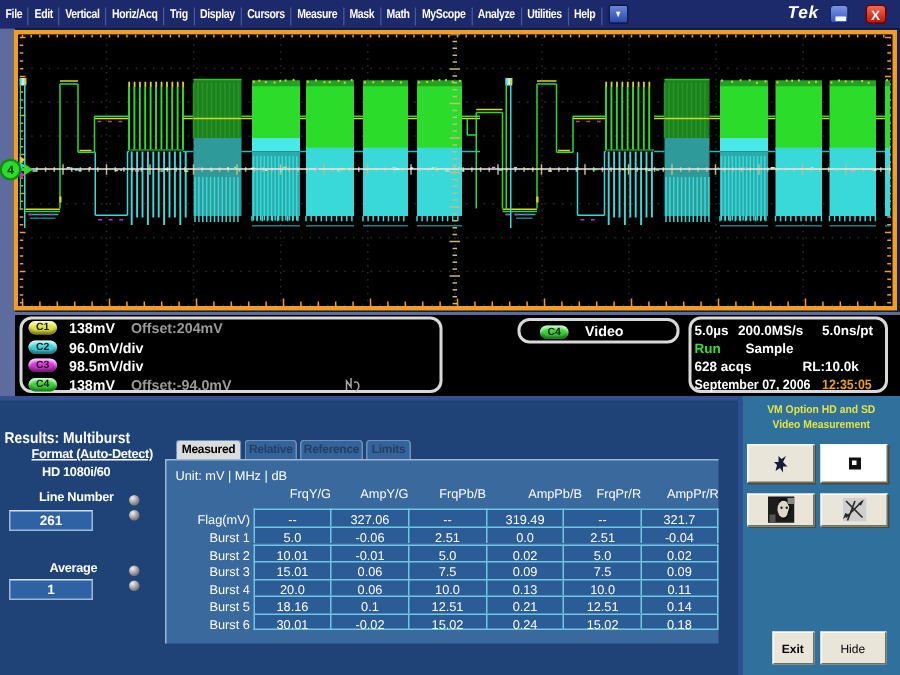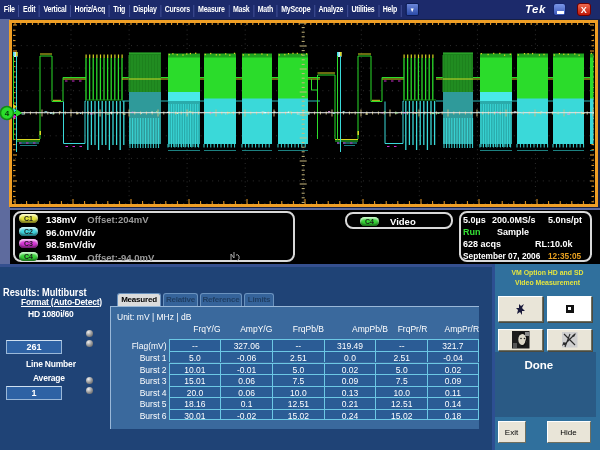--- a/index.html
+++ b/index.html
@@ -2299,21 +2299,21 @@
   <div class="roval rov9" style="left:535px;top:32px;">RL:10.0k</div>
   <div class="roval rov9" style="left:463px;top:44px;transform:scaleX(0.92);transform-origin:0 50%;">September 07, 2006</div>
   <div class="roval rov9" style="left:548px;top:44px;color:#e8a020;transform:scaleX(0.92);transform-origin:0 50%;">12:35:05</div>
 </div>
 
 <div id="bwin" class="abs">
   <div id="bwintop"></div>
   <div id="lefttitle">Results: Multiburst</div>
   <div class="lp" style="left:21px;top:33px;text-decoration:underline;">Format (Auto-Detect)</div>
   <div class="lp" style="left:28px;top:45px;">HD 1080i/60</div>
-  <div class="lp" style="left:26px;top:62px;margin-top:33px;">Line Number</div>
+  <div class="lp" style="left:26px;top:62px;">Line Number</div>
   <div class="spin" style="top:66px;"></div>
       <div class="spin" style="top:76px;"></div>
   <div class="lpbox" style="top:76px;">261</div>
   <div class="lp" style="left:33px;top:109px;">Average</div>
   <div class="spin" style="top:113px;"></div>
       <div class="spin" style="top:123px;"></div>
   <div class="lpbox" style="top:122px;">1</div>
 
   <div class="tab tabon" style="left:117px;width:44px;">Measured</div>
   <div class="tab taboff" style="left:163px;width:35px;">Relative</div>
@@ -2406,19 +2406,16 @@
           <circle cx="25.5" cy="8.5" r="0.8" fill="#222"></circle>
     </svg>
   </div>
   <div class="vbtn" style="left:52px;top:65px;width:45px;height:22px;">
     <svg width="43" height="20">
       <rect x="14" y="2" width="15.5" height="15.5" fill="#cfcfcf"></rect>
       <path d="M16 4 l11 11 M27 4 L16 15 M22 4 l-5 13" stroke="#2a2a2a" stroke-width="1.1" fill="none"></path>
       <path d="M24 6 l4 -3 l-2 4 z M18 13 l-4 3 l1.5 -4 z" fill="#2a2a2a"></path>
     </svg>
   </div>
-  <div id="donebox">
-        <span>Done</span>
-      </div>
-  <div class="vbtn2" style="left:3px;top:157px;width:28px;height:22px;line-height:21px;">Exit</div>
+  <div class="vbtn2" style="left:20px;top:157px;width:28px;height:22px;line-height:21px;font-weight:bold;">Exit</div>
   <div class="vbtn2" style="left:52px;top:157px;width:44px;height:22px;line-height:21px;">Hide</div>
 </div>
 
 </div>
 </body></html>

